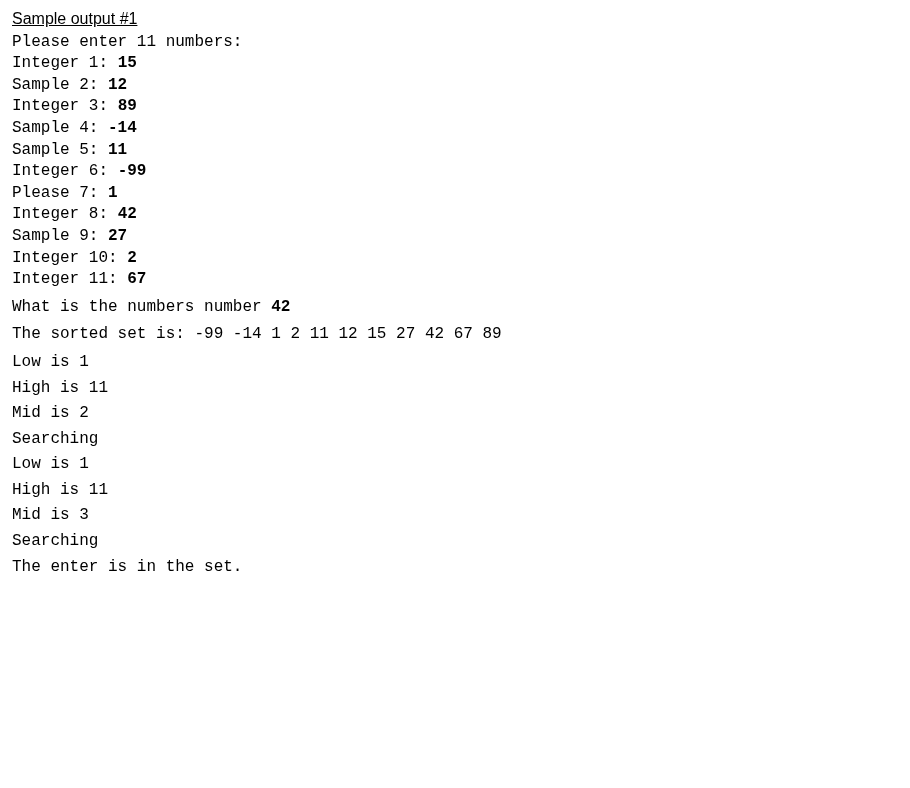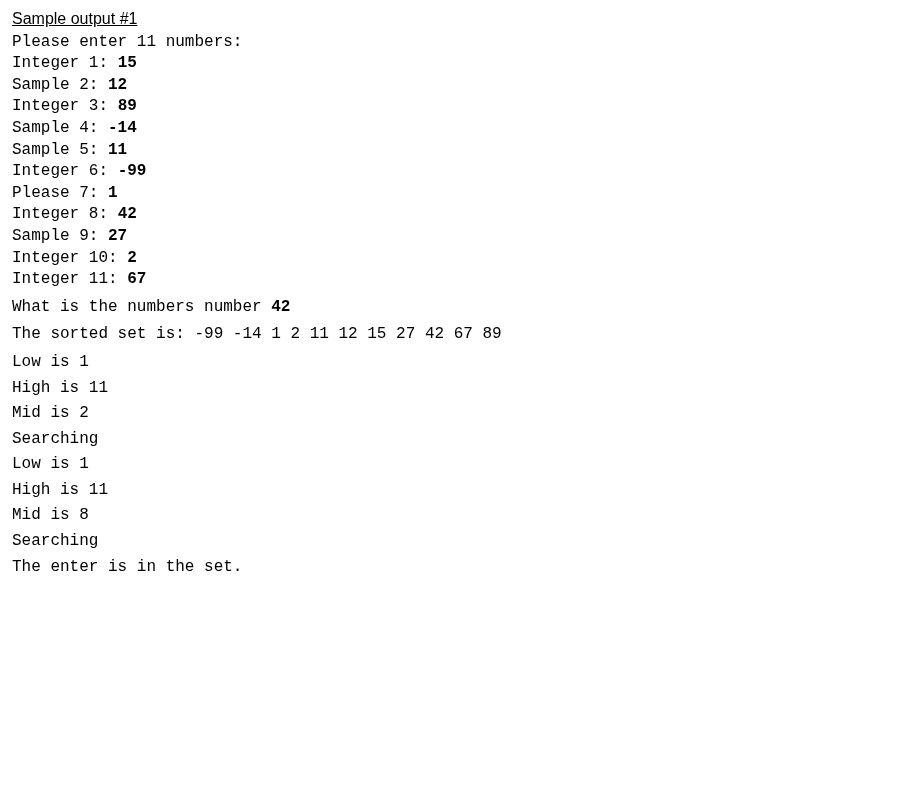--- a/index.html
+++ b/index.html
@@ -52,15 +52,15 @@
 <div class="line spaced"><span>What is the numbers number </span><span class="bold">42</span></div>
 
 <div class="line spaced"><span>The sorted set is: </span><span>-99 -14 1 2 11 12 15 27 42 67 89</span></div>
 
 <div class="line spaced">Low is 1</div>
 <div class="line gap">High is 11</div>
 <div class="line gap">Mid is 2</div>
 <div class="line gap">Searching</div>
 <div class="line gap">Low is 1</div>
 <div class="line gap">High is 11</div>
-<div class="line gap">Mid is 8</div>
+<div class="line gap">Mid is 3</div>
 <div class="line gap">Searching</div>
 <div class="line gap">The enter is in the set.</div>
 
 </body></html>

